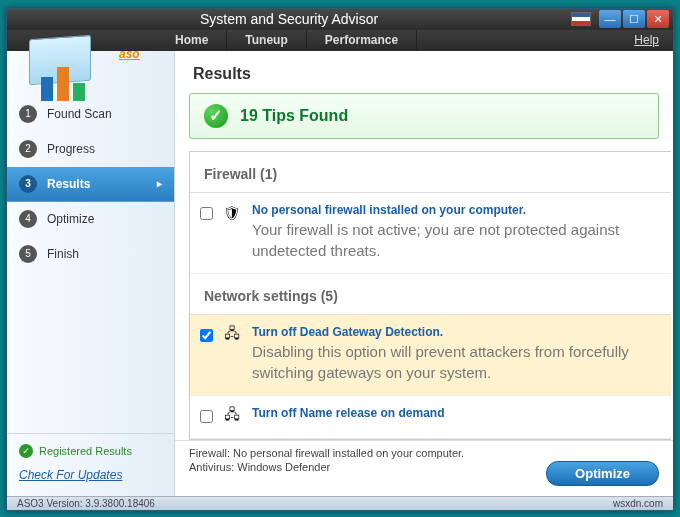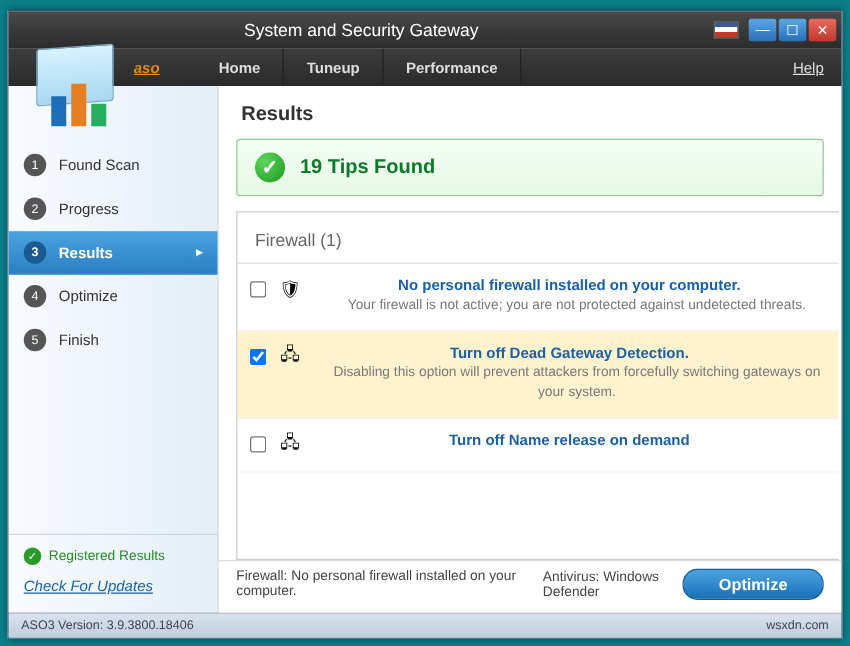--- a/index.html
+++ b/index.html
@@ -7,21 +7,21 @@
 .window { position: absolute; top: 8px; left: 6px; right: 6px; bottom: 6px; background: #fff; border: 1px solid #2a5a7a; box-shadow: 0 0 6px rgba(0,0,0,0.5); display: flex; flex-direction: column; }
 .titlebar { height: 30px; background: linear-gradient(#4a4a4a, #2b2b2b); display: flex; align-items: center; color: #fff; position: relative; }
 .title { flex: 1; text-align: center; font-size: 14px; }
 .winbtns { display: flex; gap: 2px; padding-right: 4px; }
 .winbtn { width: 22px; height: 18px; border-radius: 2px; display: flex; align-items: center; justify-content: center; font-size: 11px; color: #fff; }
 .winbtn.min { background: linear-gradient(#5aa8e8,#2a6fb8); }
 .winbtn.max { background: linear-gradient(#5aa8e8,#2a6fb8); }
 .winbtn.close { background: linear-gradient(#e86a5a,#c0392b); }
 .flag { width: 20px; height: 14px; background: linear-gradient(to bottom, #3c5a99 33%, #fff 33%, #fff 66%, #c0392b 66%); margin-right: 8px; border: 1px solid #666; }
 .menubar { height: 30px; background: linear-gradient(#3d3d3d,#2a2a2a); display: flex; align-items: stretch; padding-left: 104px; font-size: 12px; }
-.brand { position: absolute; left: 100px; top: 38px; color: #e68a00; font-style: italic; font-weight: bold; font-size: 12px; z-index: 3; text-decoration: underline; }
+.brand { position: absolute; left: 112px; top: 38px; color: #e68a00; font-style: italic; font-weight: bold; font-size: 12px; z-index: 3; text-decoration: underline; }
 .menutab { padding: 0 18px; color: #ddd; display: flex; align-items: center; border-right: 1px solid #222; font-weight: bold; }
 .menutab.active { background: linear-gradient(#fff0b0,#ffd96b); color: #333; font-weight: bold; border: 1px solid #c8a030; border-bottom: none; border-radius: 2px 2px 0 0; }
 .menuright { margin-left: auto; padding: 0 14px; color: #ddd; display: flex; align-items: center; text-decoration: underline; }
 .logo { position: absolute; top: 28px; left: 14px; width: 78px; height: 68px; z-index: 2; }
 .logo .board { position: absolute; width: 62px; height: 46px; background: linear-gradient(#d8f2ff,#a8d8f0); border: 1px solid #7aa9c8; top: 0; left: 8px; transform: skewY(-4deg); border-radius: 3px; }
 .logo .bars { position: absolute; bottom: 4px; left: 20px; display: flex; gap: 4px; align-items: flex-end; }
 .logo .bars span { width: 12px; display: block; }
 .logo .bars .b1 { height: 24px; background: #1e6fb8; }
 .logo .bars .b2 { height: 34px; background: #e67e22; }
 .logo .bars .b3 { height: 18px; background: #27ae60; }
@@ -34,45 +34,45 @@
 .step .chev { margin-left: auto; font-size: 10px; }
 .sidefoot { margin-top: auto; padding: 10px 12px 14px; border-top: 1px solid #cbd6e2; }
 .reg { color: #2a8a2a; display: flex; align-items: center; gap: 6px; font-size: 11px; }
 .checkupd { color: #1a5fa8; text-decoration: underline; margin-top: 10px; cursor: pointer; font-style: italic; }
 .main { flex: 1; display: flex; flex-direction: column; background: #fff; position: relative; }
 .results-head { padding: 14px 18px 10px; font-size: 16px; font-weight: bold; color: #333; }
 .tipsbox { margin: 0 14px 12px; border: 1px solid #8fc98f; background: linear-gradient(#f4fff4,#e6f7e6); border-radius: 3px; padding: 10px 14px; display: flex; align-items: center; gap: 12px; }
 .tick { width: 24px; height: 24px; border-radius: 12px; background: radial-gradient(circle at 30% 30%, #5dd45d, #1a9a1a); display: flex; align-items: center; justify-content: center; color: #fff; font-weight: bold; font-size: 16px; }
 .tipstxt { font-size: 16px; font-weight: bold; color: #0a7a2a; text-align: center; }
 .scroll { flex: 1; margin: 0 2px 0 14px; overflow-y: scroll; border: 1px solid #ccc; border-right: none; padding: 0; }
-.section-head { padding: 14px 14px 10px; font-weight: normal; color: #666; font-size: 14px; border-bottom: 1px solid #ddd; }
+.section-head { padding: 14px 14px 10px; font-weight: bold; color: #666; font-size: 14px; border-bottom: 1px solid #ddd; }
 .item { display: flex; padding: 10px 12px 12px 32px; gap: 10px; border-bottom: 1px solid #eee; position: relative; }
 .item .chk { position: absolute; left: 10px; top: 14px; width: 13px; height: 13px; }
 .item .iconbox { width: 20px; height: 20px; flex-shrink: 0; display: flex; align-items: center; justify-content: center; font-size: 14px; }
-.item-body { flex: 1; text-align: center; }
+.item-body { flex: 1; }
 .item-title { color: #1a5fa8; font-weight: bold; font-size: 12px; }
-.item-desc { color: #777; font-size: 11px; margin-top: 2px; line-height: 1.4; margin-left: 12px; }
+.item-desc { color: #777; font-size: 15px; margin-top: 2px; line-height: 1.4; }
 .item.hl { background: #fff3cf; }
-.footer { padding: 6px 14px 10px; border-top: 1px solid #ddd; display: flex; flex-direction: row; gap: 2px; color: #444; font-size: 11px; }
-.footer-row { display: flex; justify-content: space-between; align-items: flex-end; }
+.footer { padding: 6px 14px 10px; border-top: 1px solid #ddd; display: flex; flex-direction: column; gap: 2px; color: #444; font-size: 11px; }
+.footer-row { display: flex; justify-content: space-between; }
 .optbtn { background: linear-gradient(#4aa3e0,#1a6fb8); color: #fff; border: 1px solid #145a95; border-radius: 12px; padding: 4px 28px; font-size: 13px; font-weight: bold; cursor: pointer; }
 .statusbar { height: 20px; background: linear-gradient(#d8e3ee,#c0cddc); color: #445; font-size: 10px; padding: 0 10px; display: flex; align-items: center; justify-content: space-between; border-top: 1px solid #aab; }
 
 .scroll::-webkit-scrollbar { width: 18px; }
 .scroll::-webkit-scrollbar-track { background: #eef; border-left: 1px solid #ccc; }
 .scroll::-webkit-scrollbar-thumb { background: #cdd8e6; border: 1px solid #a8b8cc; border-radius: 2px; }
 .scroll::-webkit-scrollbar-button { background: #e0e6ef; height: 18px; border: 1px solid #a8b8cc; }
 </style>
 </head>
 <body>
 
 <div class="window">
 
   <div class="titlebar">
-    <div class="title">System and Security Gateway</div>
+    <div class="title">System and Security Advisor</div>
     <div class="flag"></div>
     <div class="winbtns">
       <div class="winbtn min">—</div>
       <div class="winbtn max">☐</div>
       <div class="winbtn close">✕</div>
     </div>
   </div>
 
   <div class="brand">aso</div>
 
@@ -141,20 +141,21 @@
       <div class="scroll" id="scrollarea">
           <div class="section-head">Firewall   (1)</div>
           <div class="item">
             <input type="checkbox" class="chk" style="">
             <div class="iconbox">🛡</div>
             <div class="item-body">
               <div class="item-title">No personal firewall installed on your computer.</div>
               <div class="item-desc">Your firewall is not active; you are not protected against undetected threats.</div>
             </div>
           </div>
+          <div class="section-head">Network settings   (5)</div>
           <div class="item hl">
             <input type="checkbox" class="chk" checked="" style="">
             <div class="iconbox">🖧</div>
             <div class="item-body">
               <div class="item-title">Turn off Dead Gateway Detection.</div>
               <div class="item-desc">Disabling this option will prevent attackers from forcefully switching gateways on your system.</div>
             </div>
           </div>
           <div class="item">
             <input type="checkbox" class="chk" style="">

